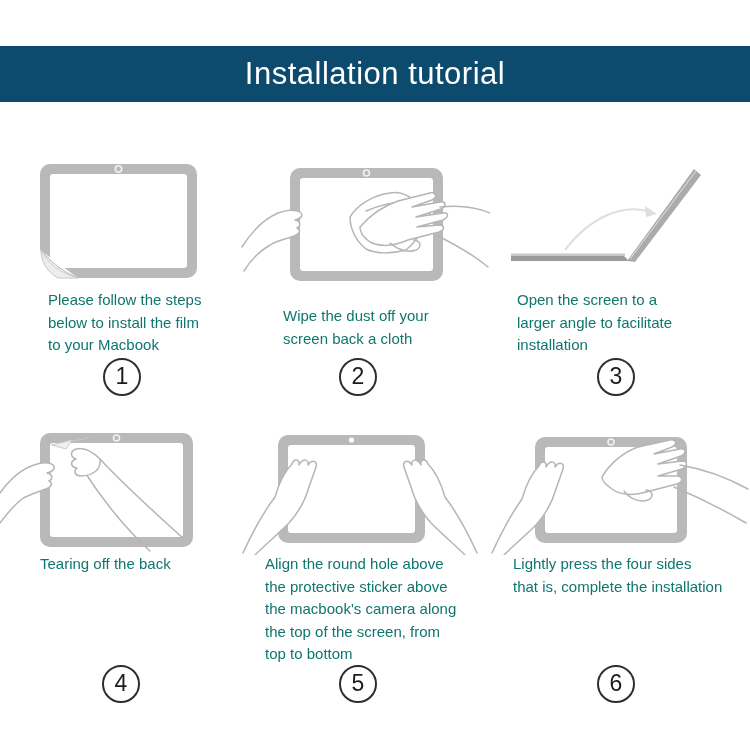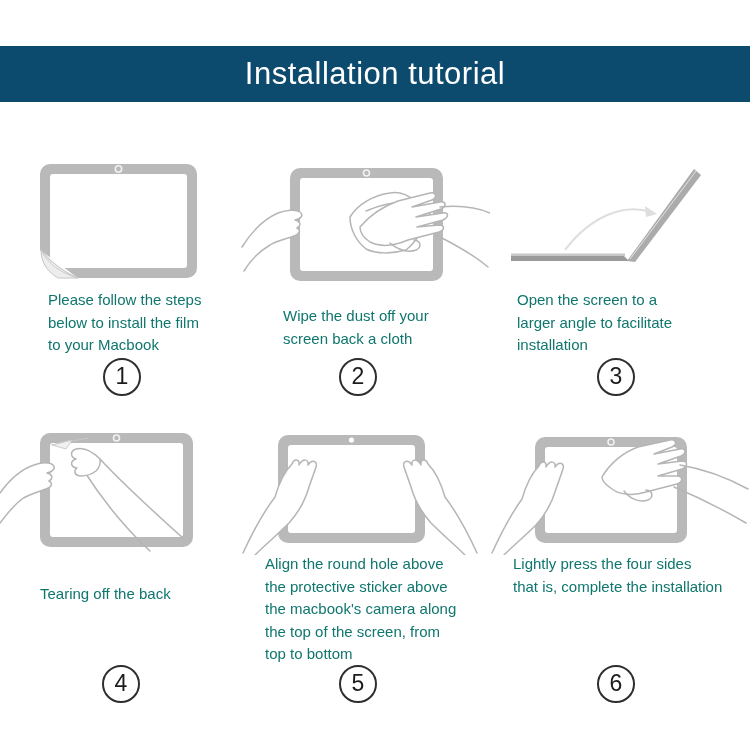--- a/index.html
+++ b/index.html
@@ -22,21 +22,21 @@
   .badge span{font-size:23px;color:#1c1c1c;transform:translateY(-1px);}
   
   .i1{left:36px;top:158px;width:165px;height:126px;}
   .i2{left:240px;top:155px;width:250px;height:135px;}
   .i3{left:495px;top:155px;width:225px;height:130px;}
   .i4{left:0px;top:425px;width:245px;height:130px;}
   .i5{left:235px;top:425px;width:250px;height:130px;}
   .i6{left:490px;top:425px;width:260px;height:130px;}
   
   .c1{left:48px;top:289px;} .c2{left:283px;top:289px;margin-top:16px;} .c3{left:517px;top:289px;}
-  .c4{left:40px;top:553px;margin-top:30px;} .c5{left:265px;top:553px;} .c6{left:513px;top:553px;}
+  .c4{left:40px;top:553px;} .c5{left:265px;top:553px;} .c6{left:513px;top:553px;}
   
   .b1{left:103px;top:358px;} .b2{left:339px;top:358px;} .b3{left:597px;top:358px;}
   .b4{left:102px;top:665px;} .b5{left:339px;top:665px;} .b6{left:597px;top:665px;}
   
   .lineart{stroke:#b5b5b5;stroke-width:1.5;stroke-linecap:round;stroke-linejoin:round;}
   .fillw{fill:#ffffff;} .filln{fill:none;}
   .bezel{fill:#b9b9b9;} .screen{fill:#ffffff;}
   .cam{fill:none;stroke:#f2f2f2;stroke-width:1.6;}
   .soft{stroke:#c8c8c8;stroke-width:1.2;fill:none;stroke-linecap:round;}
 </style>

